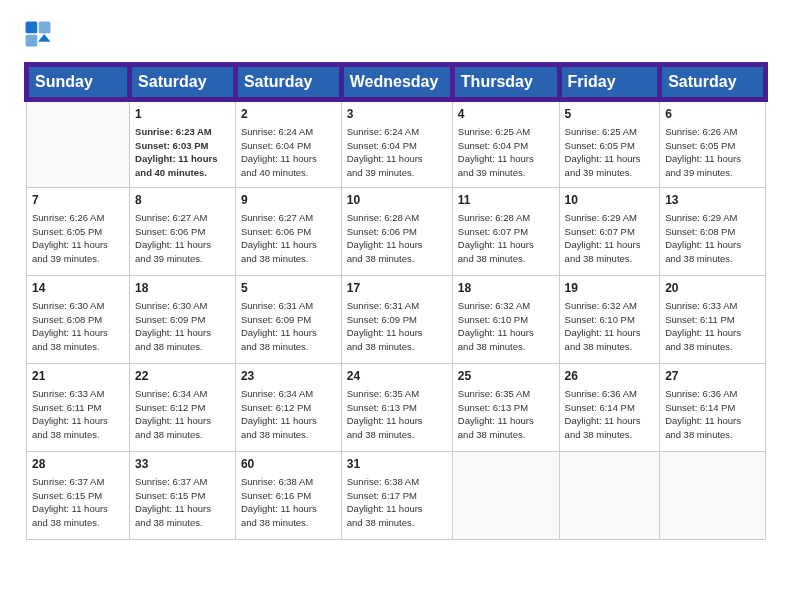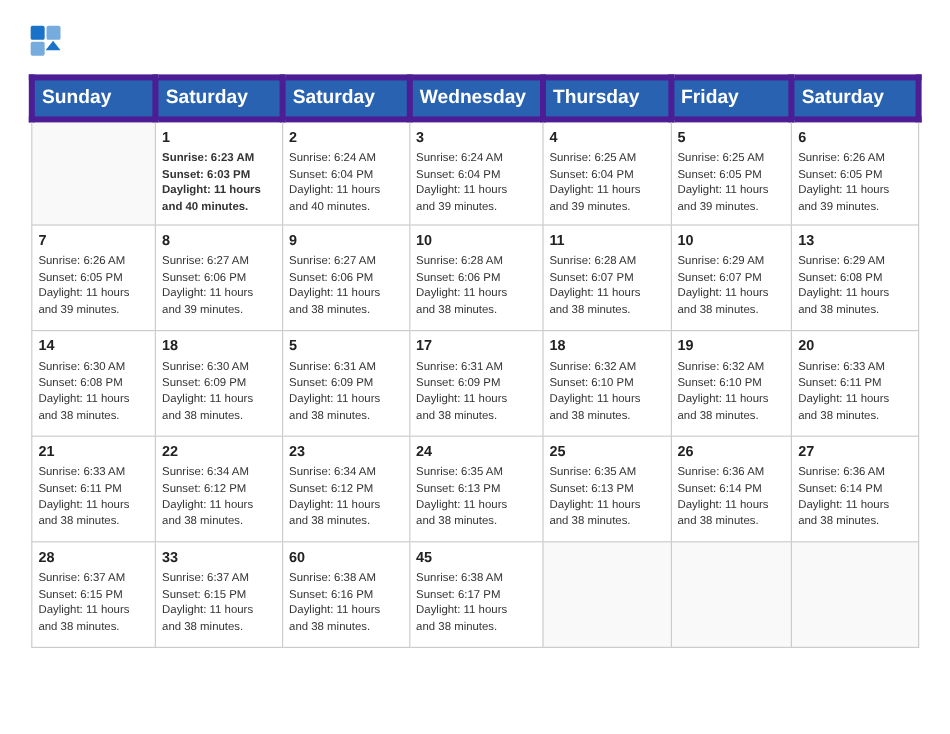--- a/index.html
+++ b/index.html
@@ -346,21 +346,21 @@
 and 38 minutes.</div>
           </td>
           <td>
             <span class="day-num">60</span>
             <div class="day-info" style="white-space: pre-line;">Sunrise: 6:38 AM
 Sunset: 6:16 PM
 Daylight: 11 hours
 and 38 minutes.</div>
           </td>
           <td>
-            <span class="day-num">45</span>
+            <span class="day-num">31</span>
             <div class="day-info" style="white-space: pre-line;">Sunrise: 6:38 AM
 Sunset: 6:17 PM
 Daylight: 11 hours
 and 38 minutes.</div>
           </td>
           <td class="empty"></td>
           <td class="empty"></td>
           <td class="empty"></td>
         </tr>
       </tbody>

